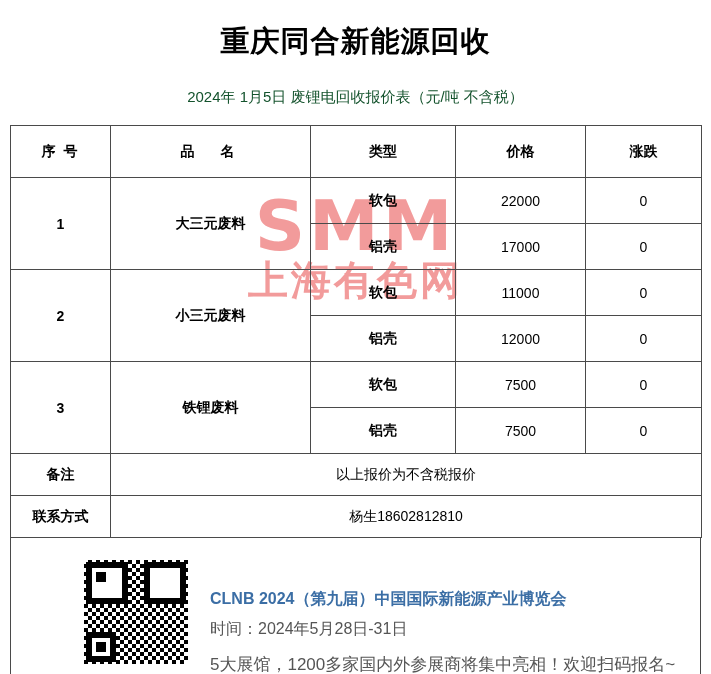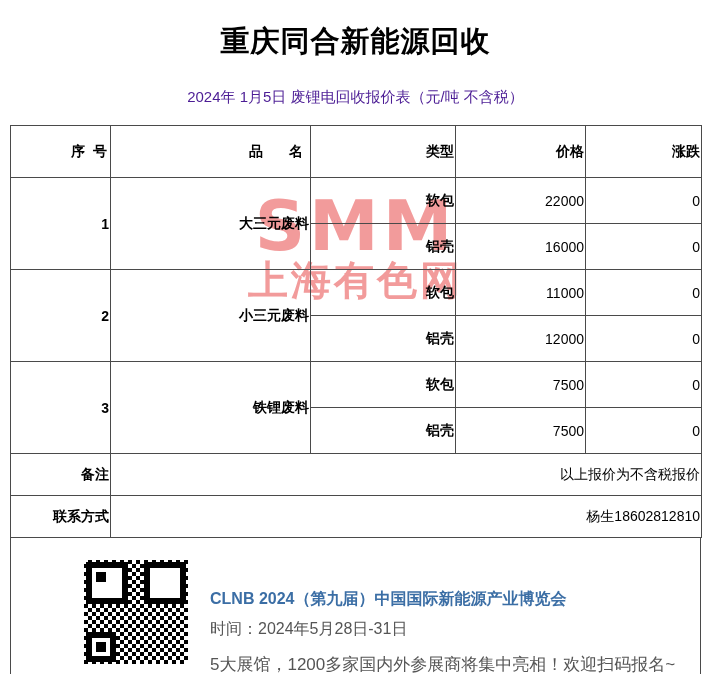--- a/index.html
+++ b/index.html
@@ -21,37 +21,37 @@
     font-weight: bold;
     letter-spacing: 1px;
     padding-top: 22px;
     color: #000;
   }
   .subtitle {
     text-align: center;
     font-size: 15px;
     padding-top: 26px;
     padding-bottom: 18px;
-    color: #4c1d95;
+    color: #14532d;
   }
   .table-wrap {
     position: relative;
     margin: 0 10px;
   }
   table.price {
     width: 691px;
     border-collapse: collapse;
     table-layout: fixed;
     position: relative;
     z-index: 2;
     background: transparent;
   }
   table.price td, table.price th {
     border: 1px solid #4a4a4a;
-    text-align: right;
+    text-align: center;
     font-size: 14px;
     color: #000;
     background: transparent;
   }
   thead th {
     background: #e6efdc;
     font-weight: bold;
     height: 52px;
     font-size: 15px;
   }
@@ -187,21 +187,21 @@
       <tbody>
         <tr>
           <td class="seq" rowspan="2">1</td>
           <td class="pname" rowspan="2">大三元废料</td>
           <td class="ptype">软包</td>
           <td class="pval">22000</td>
           <td class="pchg">0</td>
         </tr>
         <tr>
           <td class="ptype">铝壳</td>
-          <td class="pval">16000</td>
+          <td class="pval">17000</td>
           <td class="pchg">0</td>
         </tr>
 
         <tr>
           <td class="seq" rowspan="2">2</td>
           <td class="pname" rowspan="2">小三元废料</td>
           <td class="ptype">软包</td>
           <td class="pval">11000</td>
           <td class="pchg">0</td>
         </tr>

